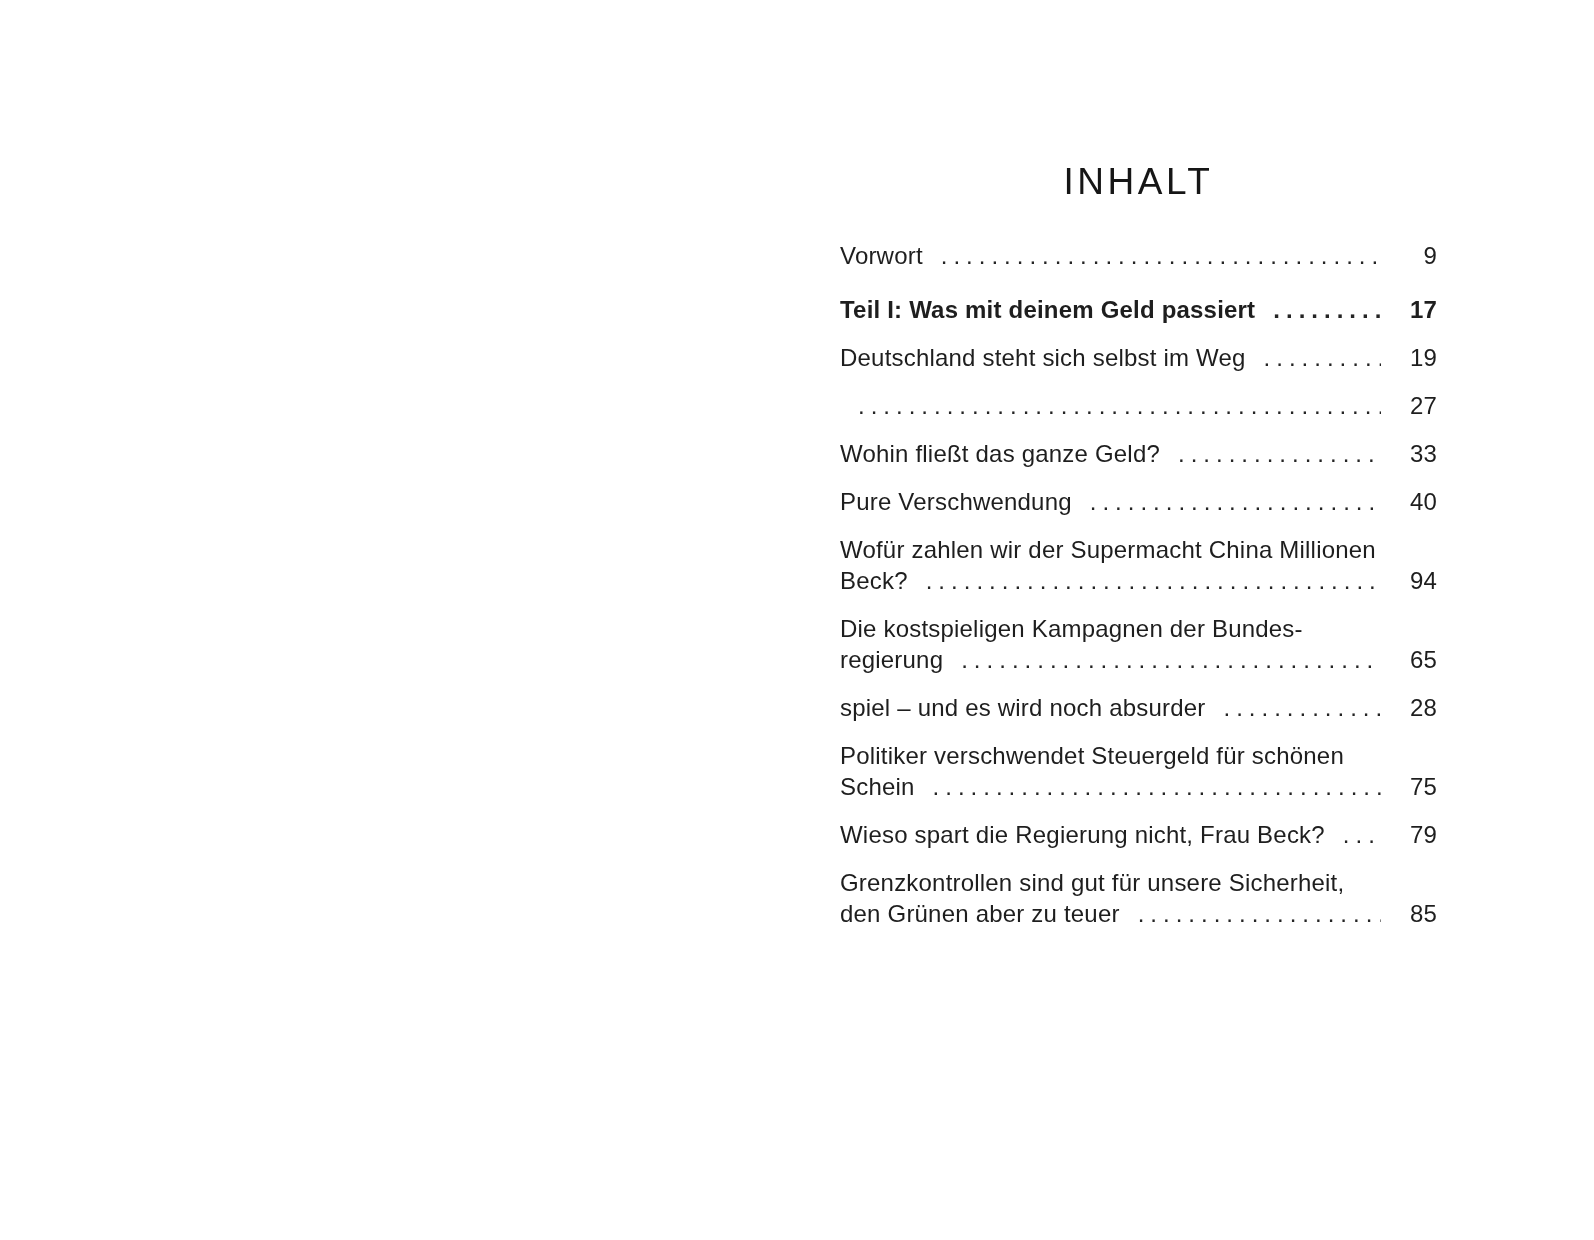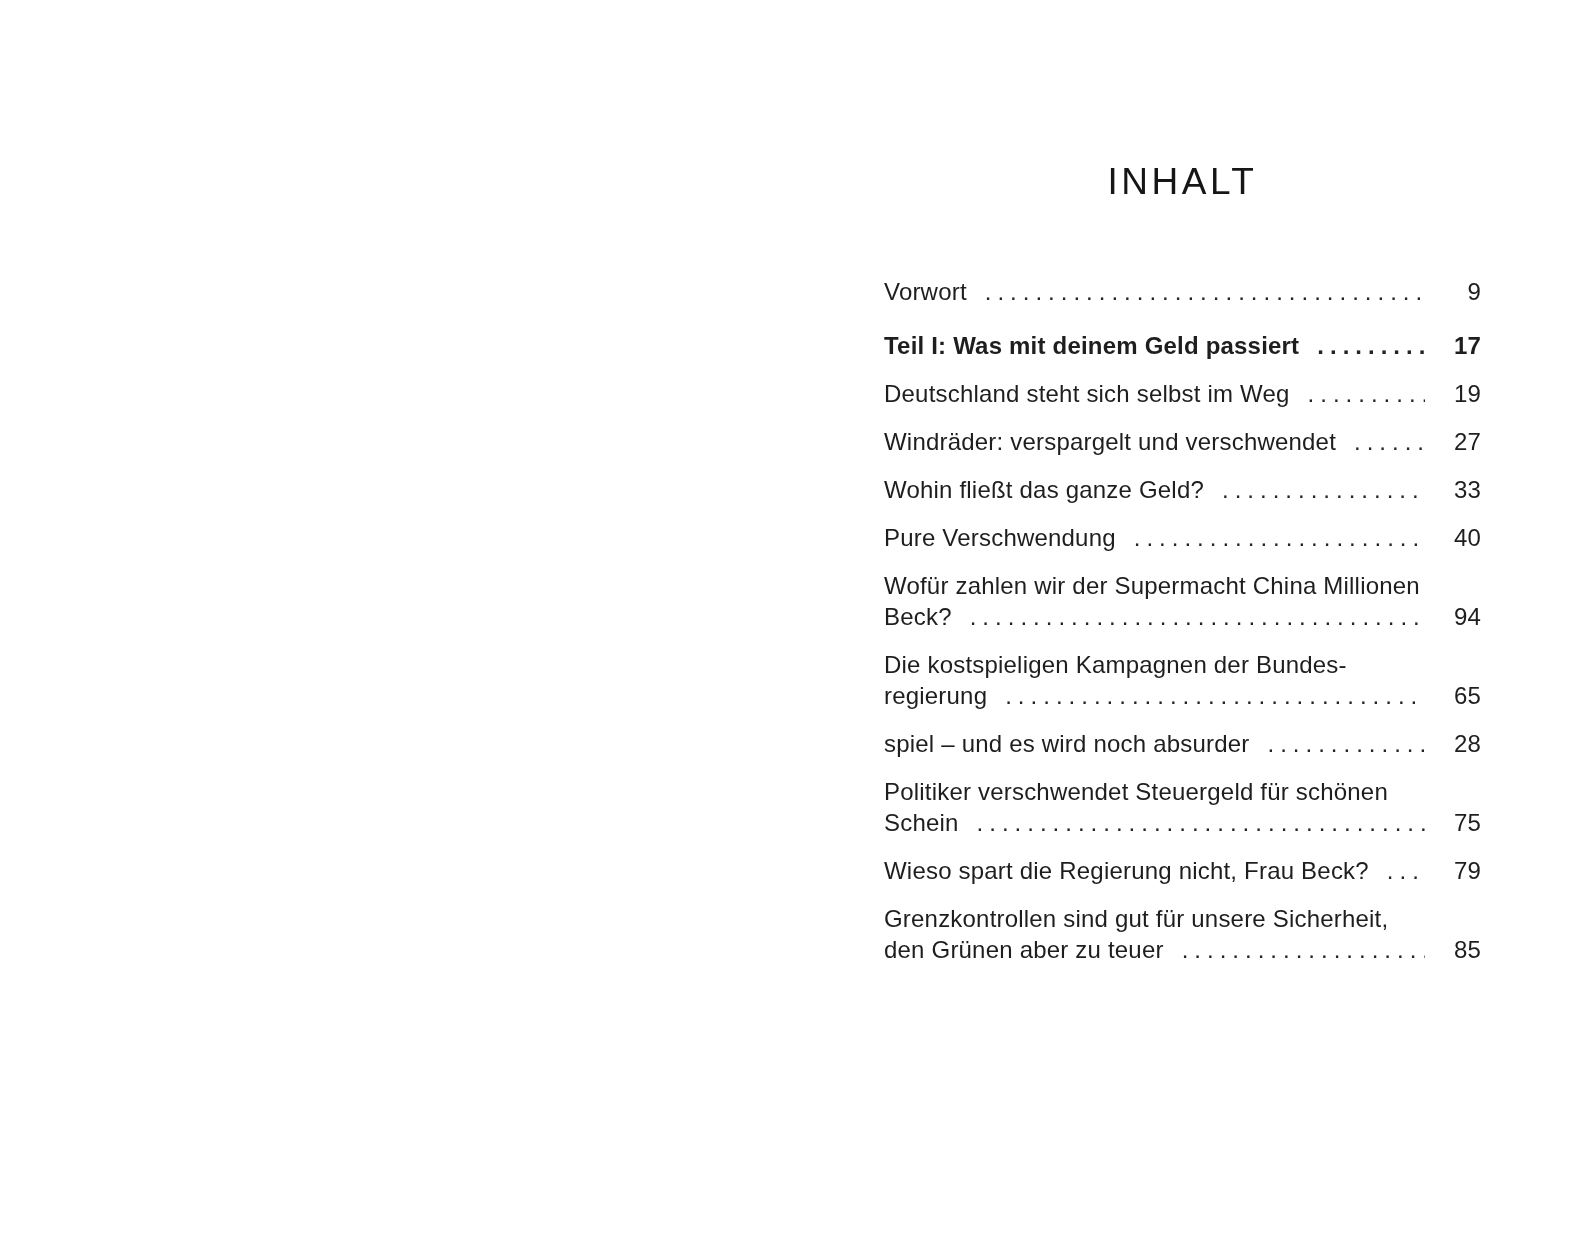--- a/index.html
+++ b/index.html
@@ -11,35 +11,35 @@
     position: relative;
     width: 1594px;
     height: 1240px;
     background: #ffffff;
     overflow: hidden;
     font-family: "Liberation Sans", sans-serif;
     color: #1e1e1e;
   }
   .toc-column {
     position: absolute;
-    left: 884px;
+    left: 840px;
     top: 0;
     width: 597px;
   }
   .toc-title {
     margin: 160px 0 0 0;
     text-align: center;
     font-size: 37px;
     font-weight: 400;
     letter-spacing: 3.5px;
     line-height: 44px;
     color: #161616;
   }
   .toc-list {
-    margin-top: 72px;
+    margin-top: 36px;
   }
   .entry {
     display: flex;
     align-items: flex-end;
     font-size: 24px;
     line-height: 31px;
     letter-spacing: 0.2px;
     margin-bottom: 17px;
     color: #1e1e1e;
   }
@@ -111,21 +111,20 @@
               <span class="line-text">Deutschland steht sich selbst im Weg</span>
               <span class="dots">........................................................................................................................</span>
             </div>
           </div>
     <div class="pagenum">19</div>
   </div>
 
   <div class="entry">
     <div class="entry-text">
             <div class="toc-line last">
-              <span class="line-text">Windräder: verspargelt und verschwendet</span>
               <span class="dots">........................................................................................................................</span>
             </div>
           </div>
     <div class="pagenum">27</div>
   </div>
 
   <div class="entry">
     <div class="entry-text">
             <div class="toc-line last">
               <span class="line-text">Wohin fließt das ganze Geld?</span>

